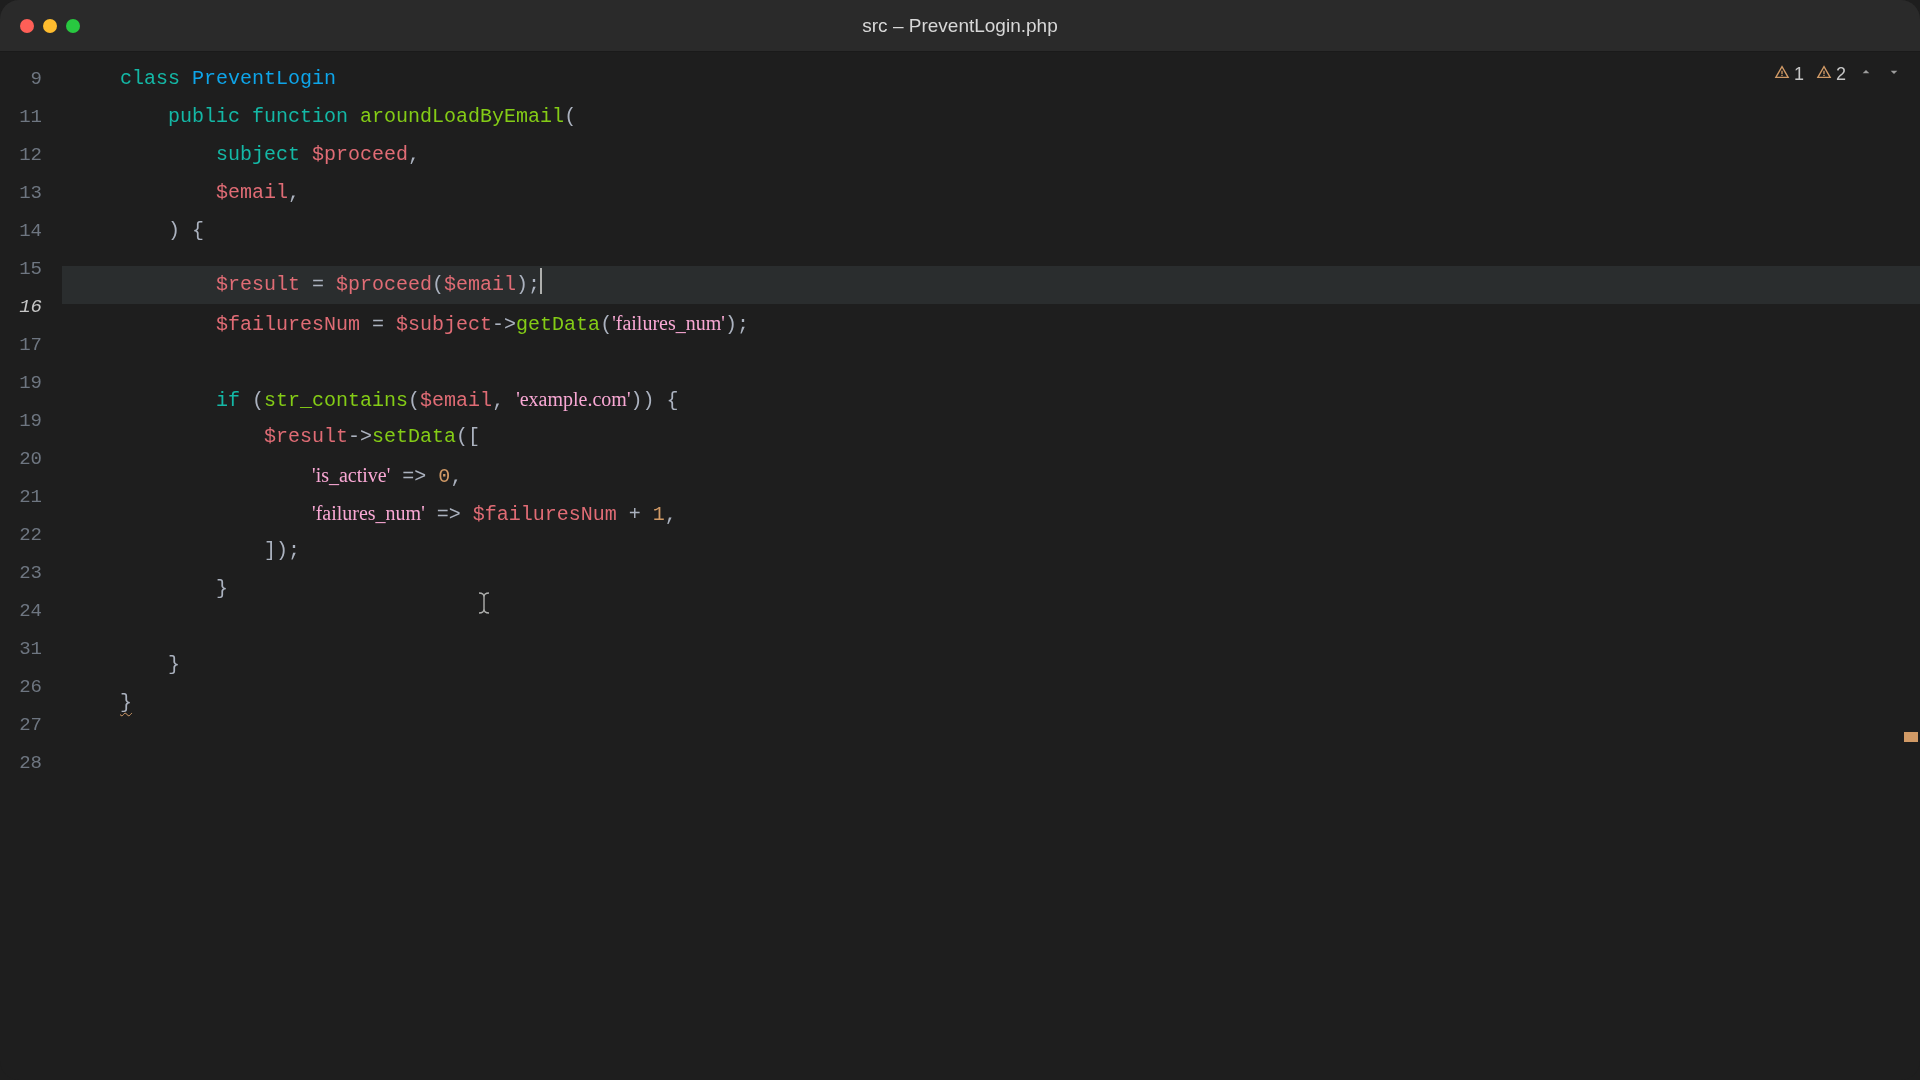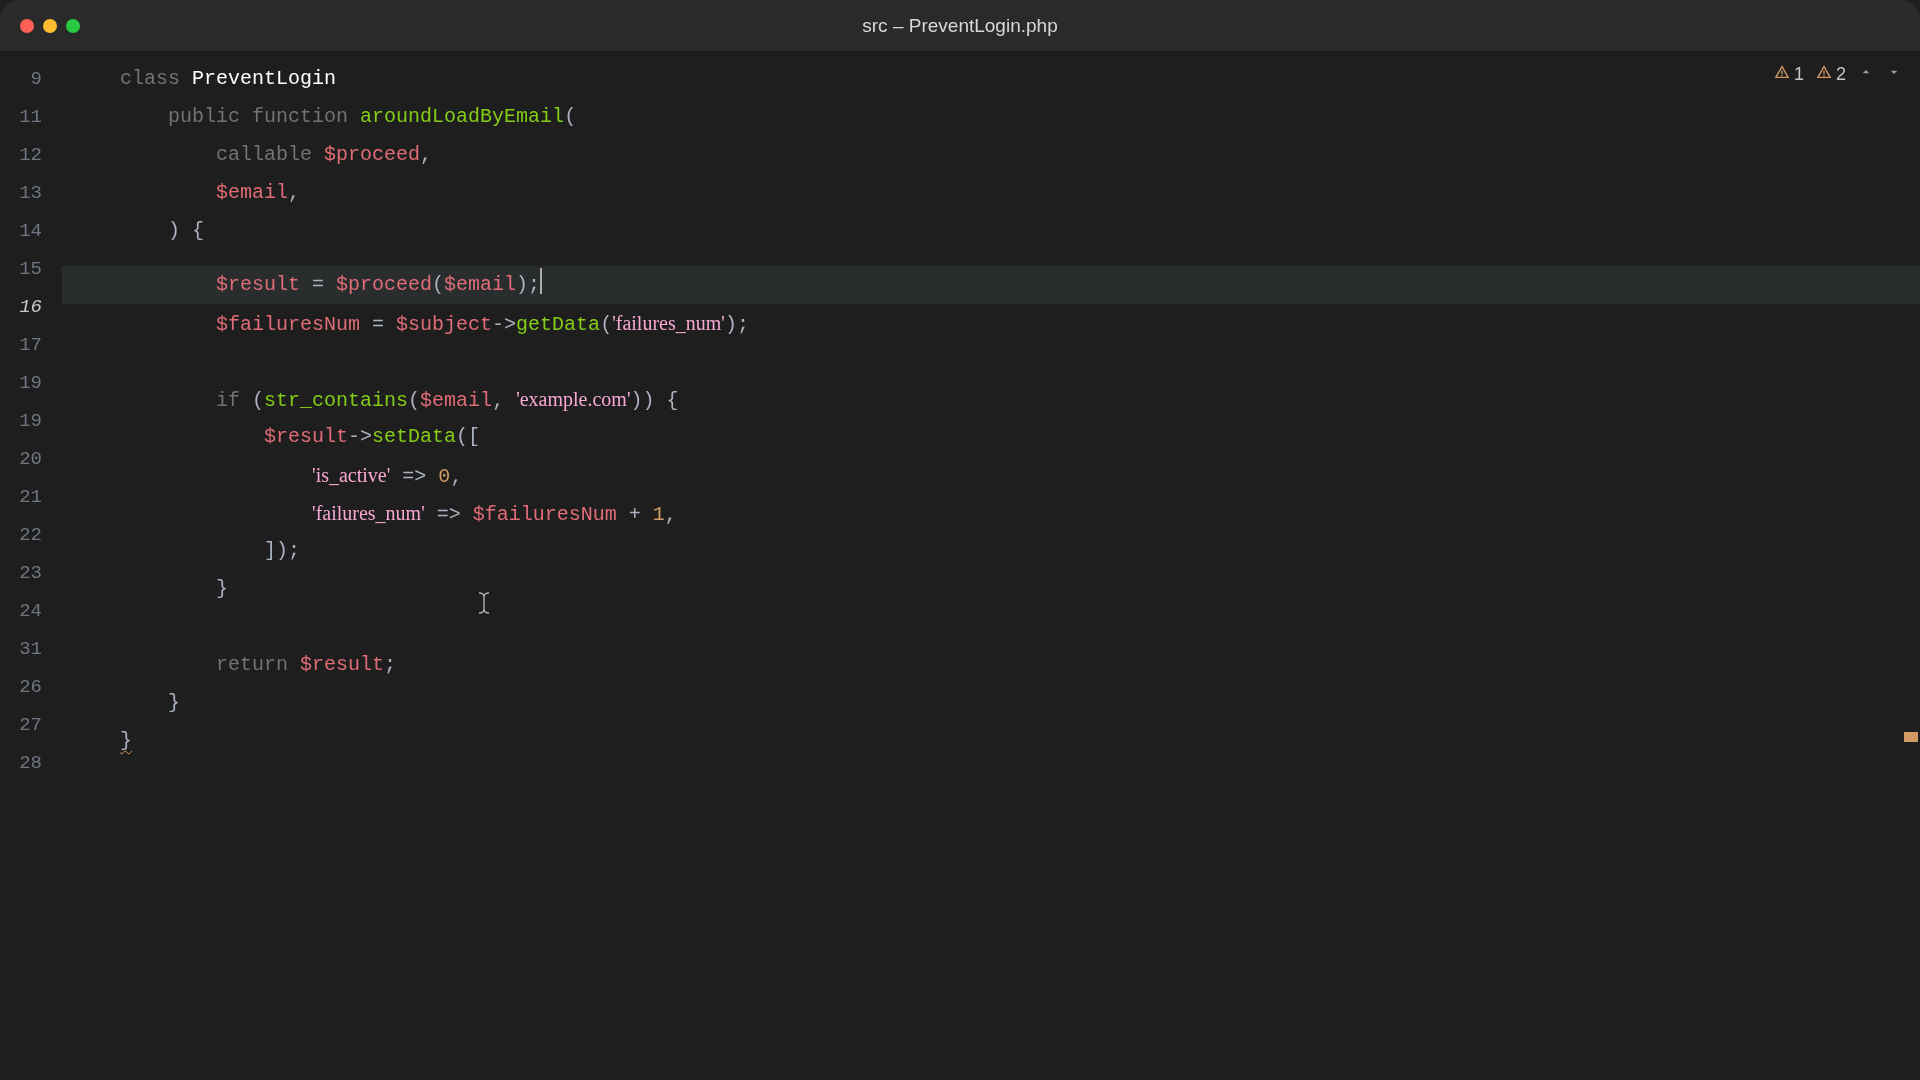--- a/index.html
+++ b/index.html
@@ -84,22 +84,22 @@
     .line {
       height: 38px;
       white-space: pre;
       padding-left: 10px;
       position: relative;
     }
     .line.current {
       background: #2a2d2e;
       margin-top: 16px;
     }
-    .kw    { color: #737373; }
-    .cls   { color: #ffffff; }
+    .kw    { color: #14b8a6; }
+    .cls   { color: #0ea5e9; }
     .fn    { color: #84cc16; }
     .var   { color: #e06c75; }
     .str   { color: #f9a8d4; font-family: Liberation Serif, serif; }
     .num   { color: #d19a66; }
     .punc  { color: #abb2bf; }
     .arrow { color: #abb2bf; }
     .type  { color: #e5c07b; }
     .cursor {
       display: inline-block;
       width: 2px;
@@ -221,34 +221,33 @@
       <div class="ln">24</div>
       <div class="ln">31</div>
       <div class="ln">26</div>
       <div class="ln">27</div>
       <div class="ln">28</div>
     </div>
 
     <div class="code">
       <div class="line">    <span class="kw">class</span> <span class="cls">PreventLogin</span></div>
       <div class="line">        <span class="kw">public</span> <span class="kw">function</span> <span class="fn">aroundLoadByEmail</span><span class="punc">(</span></div>
-      <div class="line">            <span class="kw">callable</span> <span class="var">$proceed</span><span class="punc">,</span></div>
+      <div class="line">            <span class="kw">subject</span> <span class="var">$proceed</span><span class="punc">,</span></div>
       <div class="line">            <span class="var">$email</span><span class="punc">,</span></div>
       <div class="line">        <span class="punc">) {</span></div>
       <div class="line current">            <span class="var">$result</span><span class="punc"> = </span><span class="var">$proceed</span><span class="punc">(</span><span class="var">$email</span><span class="punc">);</span><span class="cursor"></span></div>
       <div class="line">            <span class="var">$failuresNum</span><span class="punc"> = </span><span class="var">$subject</span><span class="arrow">-&gt;</span><span class="fn">getData</span><span class="punc">(</span><span class="str">'failures_num'</span><span class="punc">);</span></div>
       <div class="line"></div>
       <div class="line">            <span class="kw">if</span><span class="punc"> (</span><span class="fn">str_contains</span><span class="punc">(</span><span class="var">$email</span><span class="punc">, </span><span class="str">'example.com'</span><span class="punc">)) {</span></div>
       <div class="line">                <span class="var">$result</span><span class="arrow">-&gt;</span><span class="fn">setData</span><span class="punc">([</span></div>
       <div class="line">                    <span class="str">'is_active'</span><span class="punc"> =&gt; </span><span class="num">0</span><span class="punc">,</span></div>
       <div class="line">                    <span class="str">'failures_num'</span><span class="punc"> =&gt; </span><span class="var">$failuresNum</span><span class="punc"> + </span><span class="num">1</span><span class="punc">,</span></div>
       <div class="line">                <span class="punc">]);</span></div>
       <div class="line">            <span class="punc">}</span></div>
       <div class="line"></div>
-      <div class="line">            <span class="kw">return</span><span> </span><span class="var">$result</span><span class="punc">;</span></div>
       <div class="line">        <span class="punc">}</span></div>
       <div class="line">    <span class="punc squiggle">}</span></div>
     </div>
 
     <div class="text-cursor-icon">
       <svg width="14" height="22" viewBox="0 0 14 22">
         <path stroke="#aeafad" stroke-width="1.4" fill="none" d="M2 1 Q7 1 7 5 Q7 1 12 1 M7 5 L7 17 M2 21 Q7 21 7 17 Q7 21 12 21"></path>
       </svg>
     </div>
 

